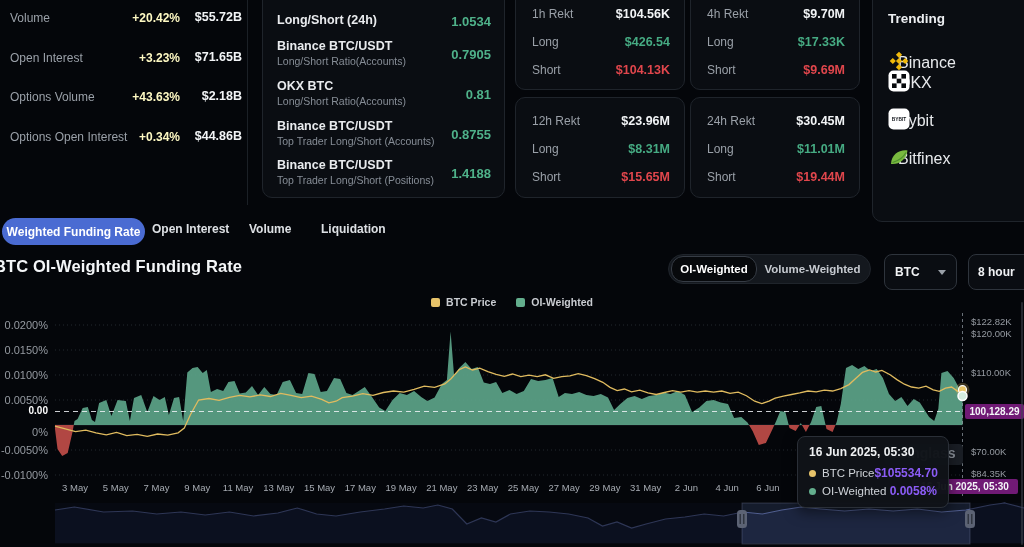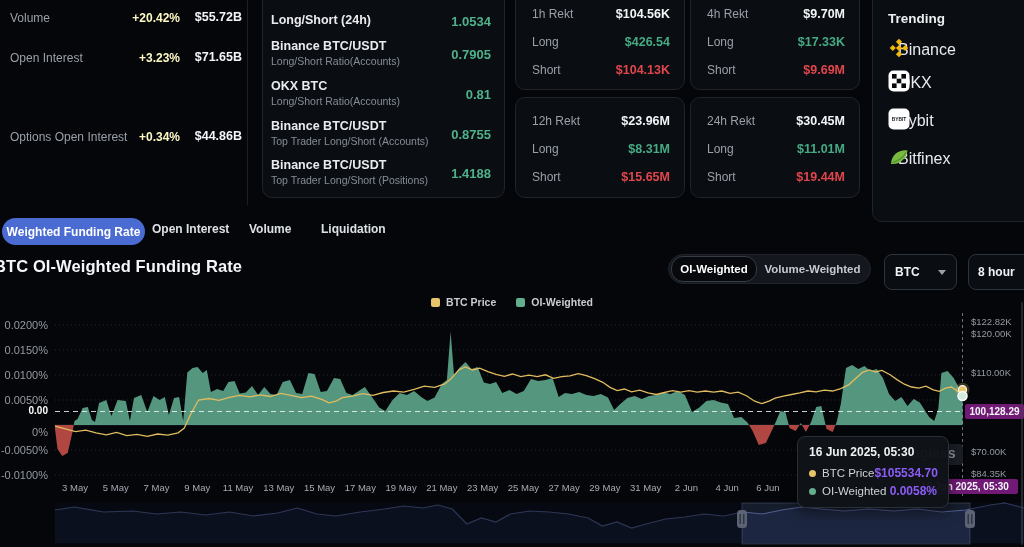--- a/index.html
+++ b/index.html
@@ -8,21 +8,21 @@
   #app{position:relative;width:1024px;height:547px;background:#04060a;overflow:hidden;}
   .abs{position:absolute;}
   .card{position:absolute;background:#0a0d12;border:1px solid #1f242b;border-radius:10px;box-sizing:border-box;}
   
   .stat-row{position:absolute;left:10px;width:232px;height:22px;}
   .stat-label{position:absolute;left:0;top:3px;font-size:12px;color:#9aa0a8;}
   .stat-change{position:absolute;right:62px;top:3px;width:80px;text-align:right;font-size:12px;font-weight:600;color:#fef9c3;}
   .stat-value{position:absolute;right:0;top:2px;width:58px;text-align:right;font-size:12.5px;font-weight:700;color:#f2f4f6;}
   .vdiv{position:absolute;left:247px;top:0;width:1px;height:205px;background:#1b2026;}
   
-  .ratio-row{position:absolute;left:8px;right:13px;}
+  .ratio-row{position:absolute;left:14px;right:13px;}
   .ratio-label{font-size:12.5px;font-weight:700;color:#e9ebee;line-height:15px;}
   .ratio-sub{font-size:10.5px;color:#868d96;line-height:14px;}
   .ratio-value{position:absolute;right:0;top:50%;transform:translateY(-50%);font-size:13px;font-weight:700;color:#4fb28a;}
   
   .rekt-row{position:absolute;left:16px;right:14px;height:16px;}
   .rekt-name{position:absolute;left:0;top:0;font-size:12px;color:#9aa0a8;}
   .rekt-val{position:absolute;right:0;top:0;font-size:12.5px;font-weight:700;}
   .v-white{color:#f2f4f6}.v-green{color:#46ab83}.v-red{color:#e0464c}
   
   .trend-title{position:absolute;left:15px;top:24px;font-size:13.5px;font-weight:700;color:#eceef1;}
@@ -76,20 +76,25 @@
       <div class="stat-row" style="top: 8px;">
         <div class="stat-label">Volume</div>
         <div class="stat-change">+20.42%</div>
         <div class="stat-value">$55.72B</div>
       </div>
       <div class="stat-row" style="top: 47.7px;">
         <div class="stat-label">Open Interest</div>
         <div class="stat-change">+3.23%</div>
         <div class="stat-value">$71.65B</div>
       </div>
+      <div class="stat-row" style="top: 87.4px;">
+        <div class="stat-label">Options Volume</div>
+        <div class="stat-change">+43.63%</div>
+        <div class="stat-value">$2.18B</div>
+      </div>
       <div class="stat-row" style="top: 127.1px;">
         <div class="stat-label">Options Open Interest</div>
         <div class="stat-change">+0.34%</div>
         <div class="stat-value">$44.86B</div>
       </div>
     </div>
   <div class="vdiv"></div>
   <div id="ratio-card" class="card" style="left:262px;top:-14px;width:243px;height:212px;">
       <div class="ratio-row" style="top: 26px; height: 16px;">
         <div>
@@ -179,21 +184,21 @@
           <div class="rekt-val v-green">$11.01M</div>
         </div>
         <div class="rekt-row" style="top: 72px;">
           <div class="rekt-name">Short</div>
           <div class="rekt-val v-red">$19.44M</div>
         </div>
       </div>
     </div>
   <div id="trending-card" class="card" style="left:872px;top:-14px;width:172px;height:236px;">
     <div class="trend-title">Trending</div>
-  <div class="trend-item" style="top: 50px;">
+  <div class="trend-item" style="top: 63px;">
         <div>
           <svg width="22" height="22" viewBox="0 0 22 22">
             <path fill="#F0B90B" d="M11 1.6999999999999997L14.1 4.8L11 7.9L7.9 4.8ZM4.8 7.9L7.9 11L4.8 14.1L1.6999999999999997 11ZM17.2 7.9L20.3 11L17.2 14.1L14.1 11ZM11 14.1L14.1 17.2L11 20.3L7.9 17.2ZM11 7.9L14.1 11L11 14.1L7.9 11Z"></path>
           </svg>
         </div>
         <div class="lbl">Binance</div>
       </div>
       <div class="trend-item" style="top: 83px;">
         <div>
           <svg width="22" height="22" viewBox="0 0 22 22">

